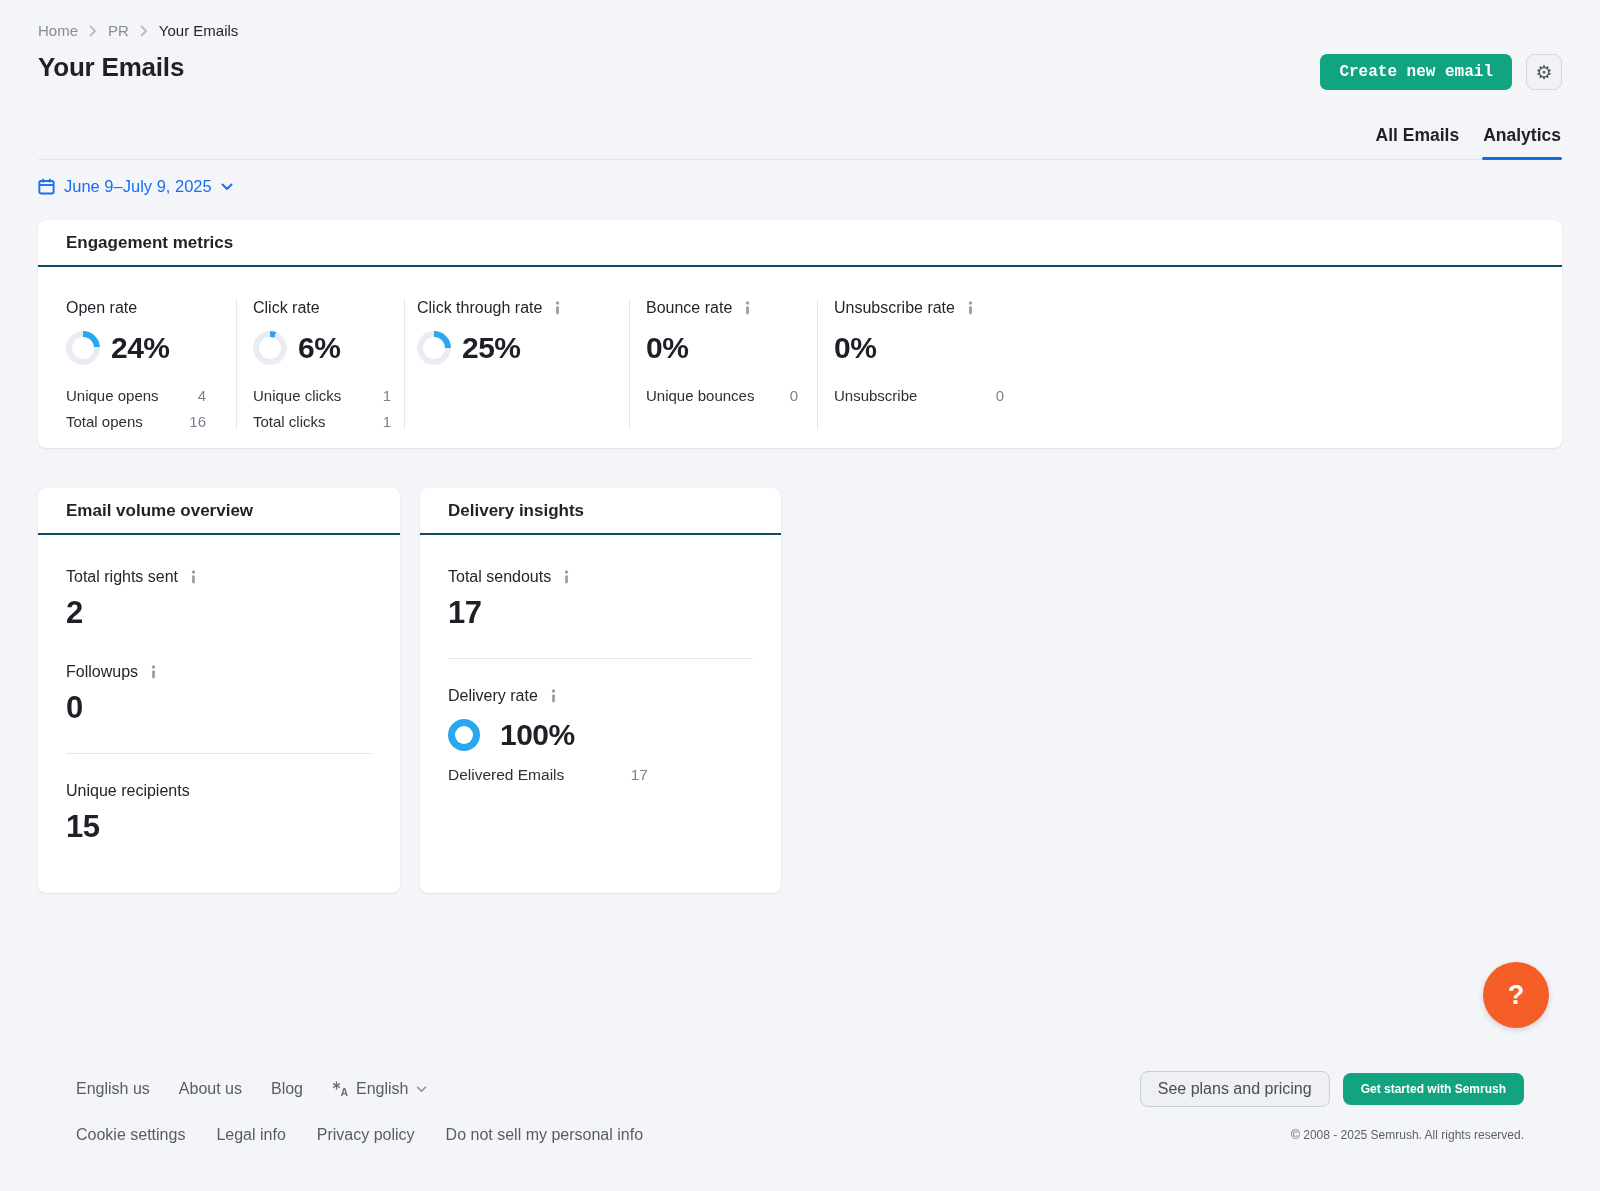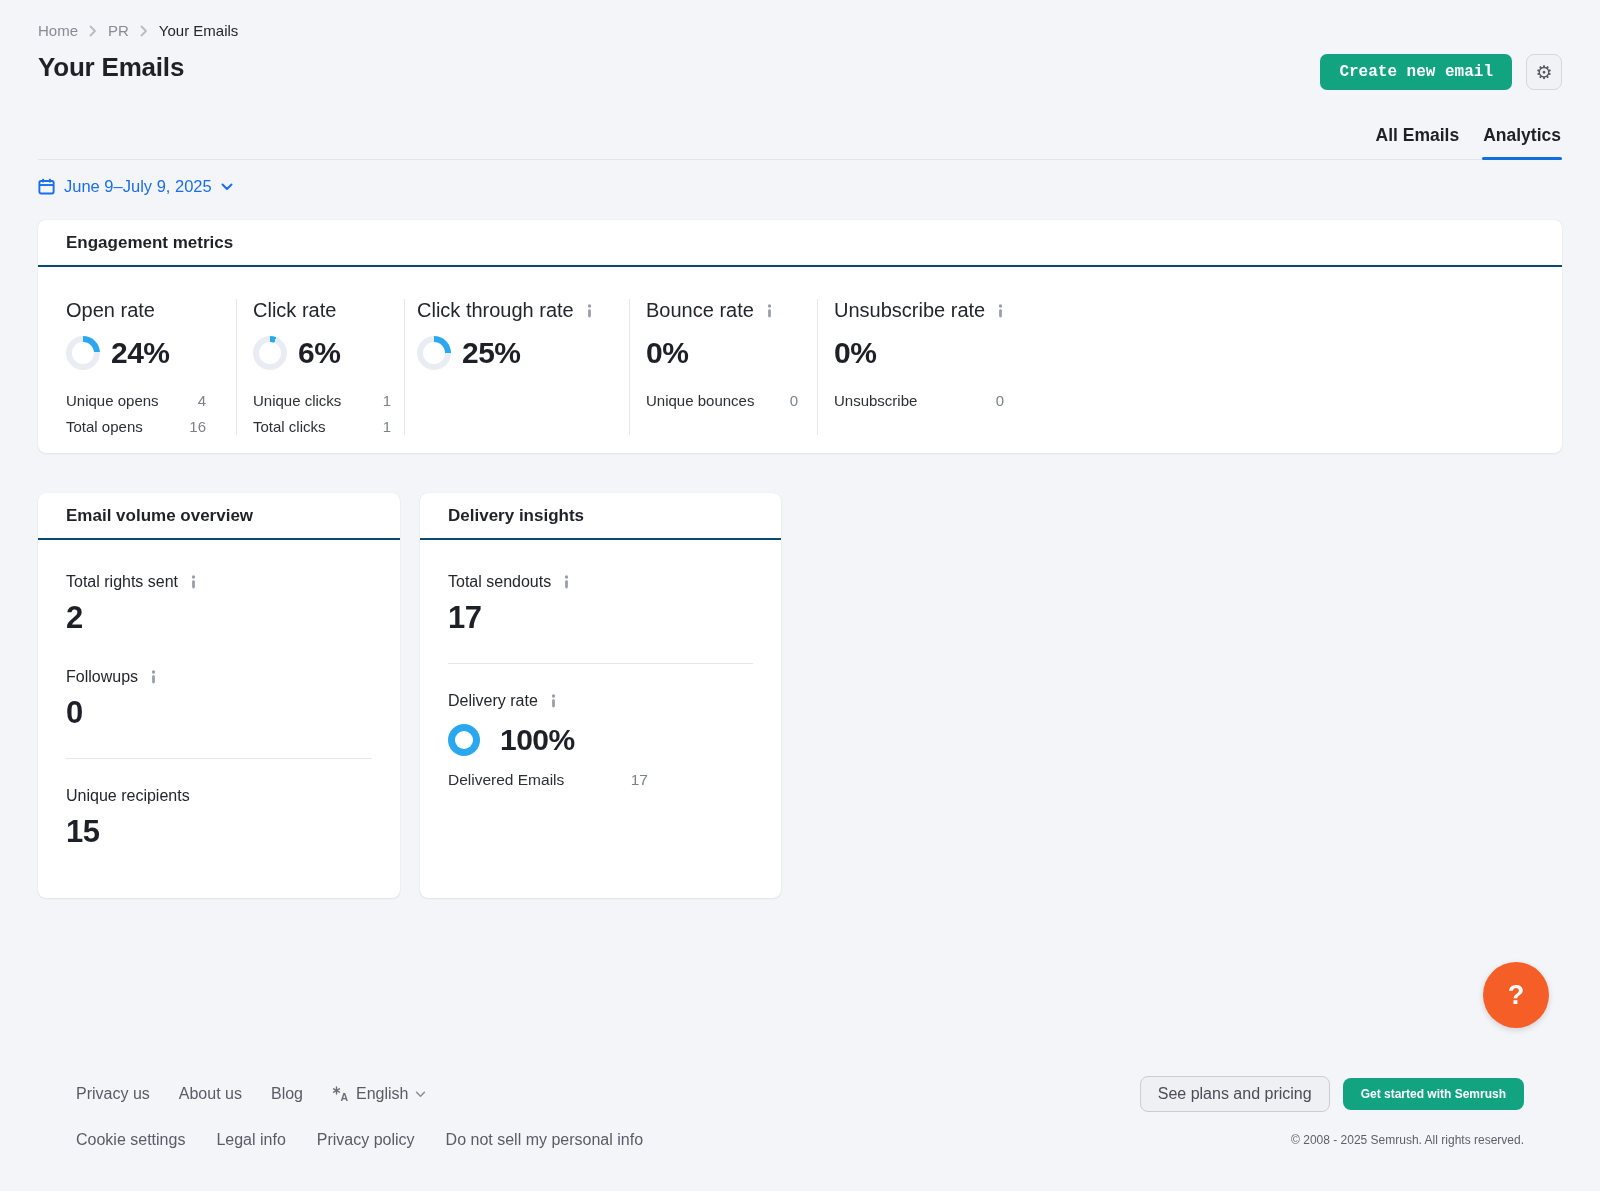--- a/index.html
+++ b/index.html
@@ -41,21 +41,21 @@
 
   
   .card { background:#fff; border-radius:8px; box-shadow:0 1px 2px rgba(25,30,45,.07), 0 0 1px rgba(25,30,45,.12); }
   .card-header { padding:13px 28px 12px; border-bottom:2px solid #0c4a6e; }
   .card-title { font-size:17px; font-weight:700; color:#1f2227; }
 
   .engagement { margin-top:24px; }
   .engagement-body { display:flex; padding:32px 28px 18px; }
   .vdiv { width:1px; background:#e4e7ec; align-self:stretch; }
   .metric { display:flex; flex-direction:column; }
-  .metric-label-row { display:flex; align-items:center; gap:10px; font-size:20px; color:#23262c; }
+  .metric-label-row { display:flex; align-items:center; gap:10px; font-size:16px; color:#23262c; }
   .metric-value-row { display:flex; align-items:center; gap:11px; margin-top:13px; min-height:36px; }
   .metric-value { font-size:30px; font-weight:700; color:#1d2026; letter-spacing:-0.5px; }
   .donut { width:34px; height:34px; border-radius:50%; position:relative; flex:none; }
   .donut::after { content:""; position:absolute; inset:6px; background:#fff; border-radius:50%; }
   .stats { margin-top:12px; }
   .stat { display:flex; justify-content:space-between; font-size:15px; color:#2c2f36; margin-top:9px; }
   .stat-val { color:#7c818c; }
 
   .cards-row { display:flex; gap:20px; margin-top:40px; }
   .vcard { width:362px; height:405px; }
@@ -337,21 +337,21 @@
           <span class="stat-val">17</span>
         </div>
       </div>
     </div>
 
   </div>
 
   <div class="footer">
     <div class="footer-row">
       <div class="footer-links">
-        <span class="flink">Privacy us</span>
+        <span class="flink">English us</span>
         <span class="flink">About us</span>
         <span class="flink">Blog</span>
         <span class="lang">
           <span>
             <svg width="17" height="16" viewBox="0 0 17 16">
               <g stroke="#6b6f79" stroke-width="1.4" stroke-linecap="round">
                 <line x1="4.5" y1="1" x2="4.5" y2="8"></line>
                 <line x1="1.6" y1="2.8" x2="7.4" y2="6.2"></line>
                 <line x1="7.4" y1="2.8" x2="1.6" y2="6.2"></line>
               </g>

